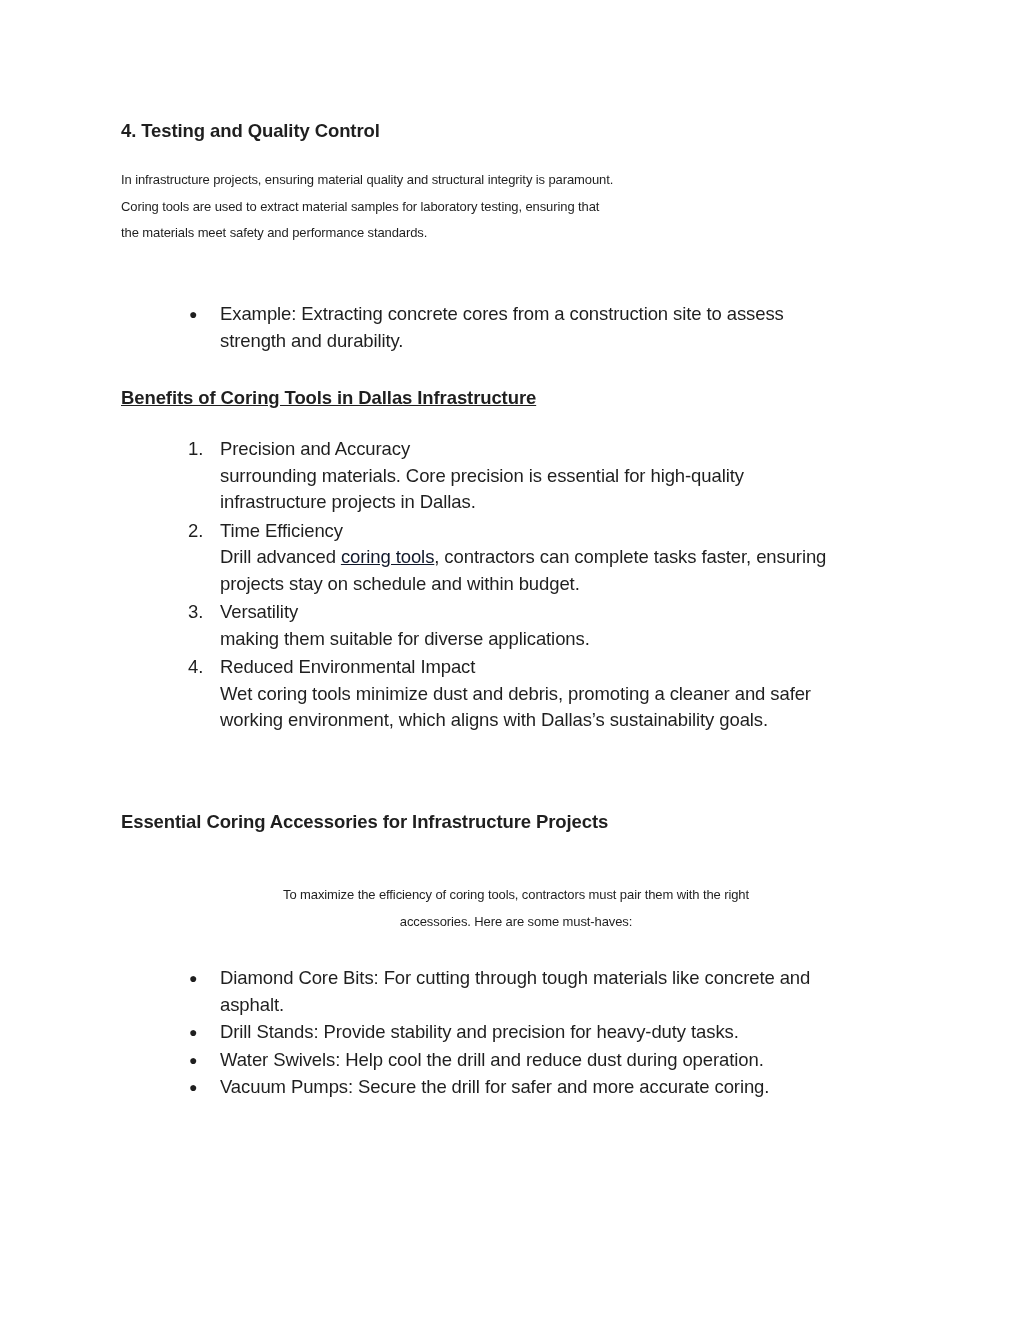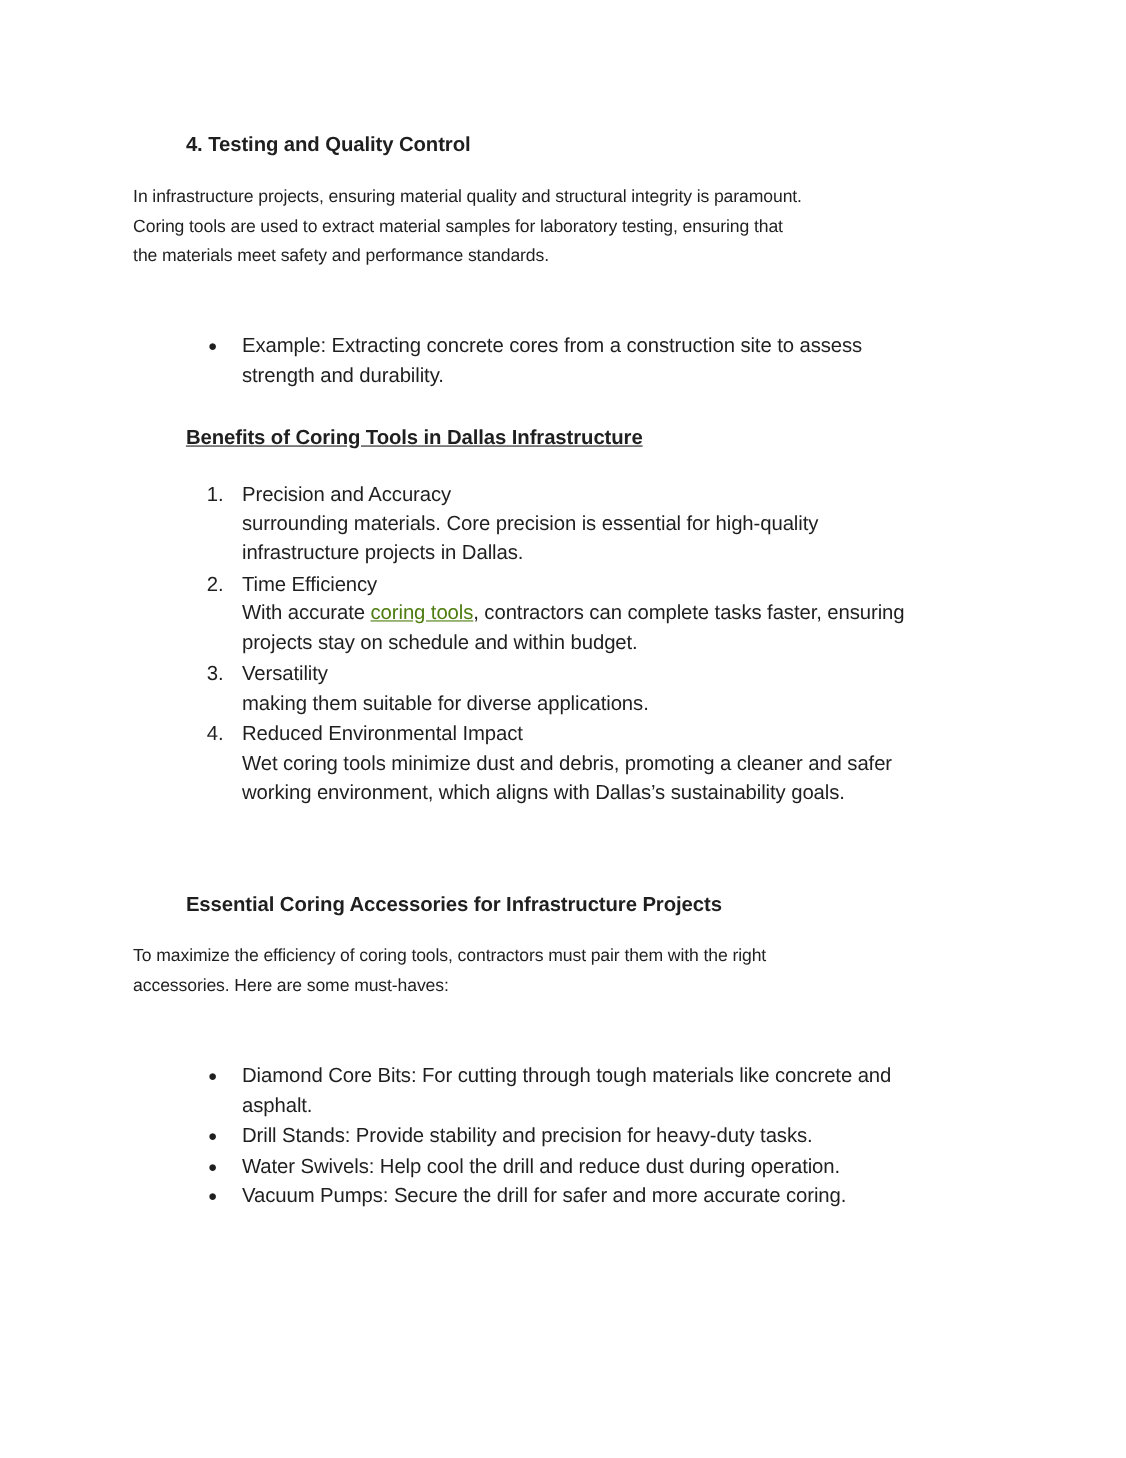--- a/index.html
+++ b/index.html
@@ -21,24 +21,23 @@
       top: 0;
       width: 780px;
     }
     .abs { position: absolute; }
     .heading {
       font-weight: bold;
       font-size: 18.5px;
       line-height: 26px;
       white-space: nowrap;
       letter-spacing: -0.1px;
-      margin-left: 48px;
     }
     .para {
-      font-size: 16px;
+      font-size: 13px;
       line-height: 26.5px;
       width: 790px;
       letter-spacing: -0.1px;
     }
     .list {
       position: absolute;
       left: 99px;
       width: 690px;
       font-size: 18.5px;
       letter-spacing: -0.1px;
@@ -54,21 +53,21 @@
       font-size: 14px;
       line-height: 26.5px;
     }
     .num {
       position: absolute;
       left: -32px;
       top: 0;
       line-height: 26.5px;
     }
     .link {
-      color: #4d7c0f;
+      color: #0f172a;
       text-decoration: underline;
       cursor: pointer;
     }
   </style>
 </head>
 <body>
 
 <div class="page">
 
   <div class="abs heading" style="top:118px;">4. Testing and Quality Control</div>
@@ -92,39 +91,39 @@
   <div class="list" style="top:436px;">
     <div class="li" style="margin-bottom:2px;">
       <span class="num">1.</span>
       <div>Precision and Accuracy</div>
       <div>surrounding materials. Core precision is essential for high-quality</div>
       <div>infrastructure projects in Dallas.</div>
     </div>
     <div class="li" style="margin-bottom:2px;">
       <span class="num">2.</span>
       <div>Time Efficiency</div>
-      <div><span>With accurate </span><a class="link">coring tools</a><span>, contractors can complete tasks faster, ensuring</span></div>
+      <div><span>Drill advanced </span><a class="link">coring tools</a><span>, contractors can complete tasks faster, ensuring</span></div>
       <div>projects stay on schedule and within budget.</div>
     </div>
     <div class="li" style="margin-bottom:2px;">
       <span class="num">3.</span>
       <div>Versatility</div>
       <div>making them suitable for diverse applications.</div>
     </div>
     <div class="li">
       <span class="num">4.</span>
       <div>Reduced Environmental Impact</div>
       <div>Wet coring tools minimize dust and debris, promoting a cleaner and safer</div>
       <div>working environment, which aligns with Dallas’s sustainability goals.</div>
     </div>
   </div>
 
   <div class="abs heading" style="top:809px;text-align:right;">Essential Coring Accessories for Infrastructure Projects</div>
 
-  <div class="abs para" style="top:857px;">
+  <div class="abs para" style="top:882px;text-align:center;">
     <div>To maximize the efficiency of coring tools, contractors must pair them with the right</div>
     <div>accessories. Here are some must-haves:</div>
   </div>
 
   <div class="list" style="top:965px;">
     <div class="li" style="margin-bottom:1px;">
       <span class="bullet">●</span>
       <div>Diamond Core Bits: For cutting through tough materials like concrete and</div>
       <div>asphalt.</div>
     </div>

